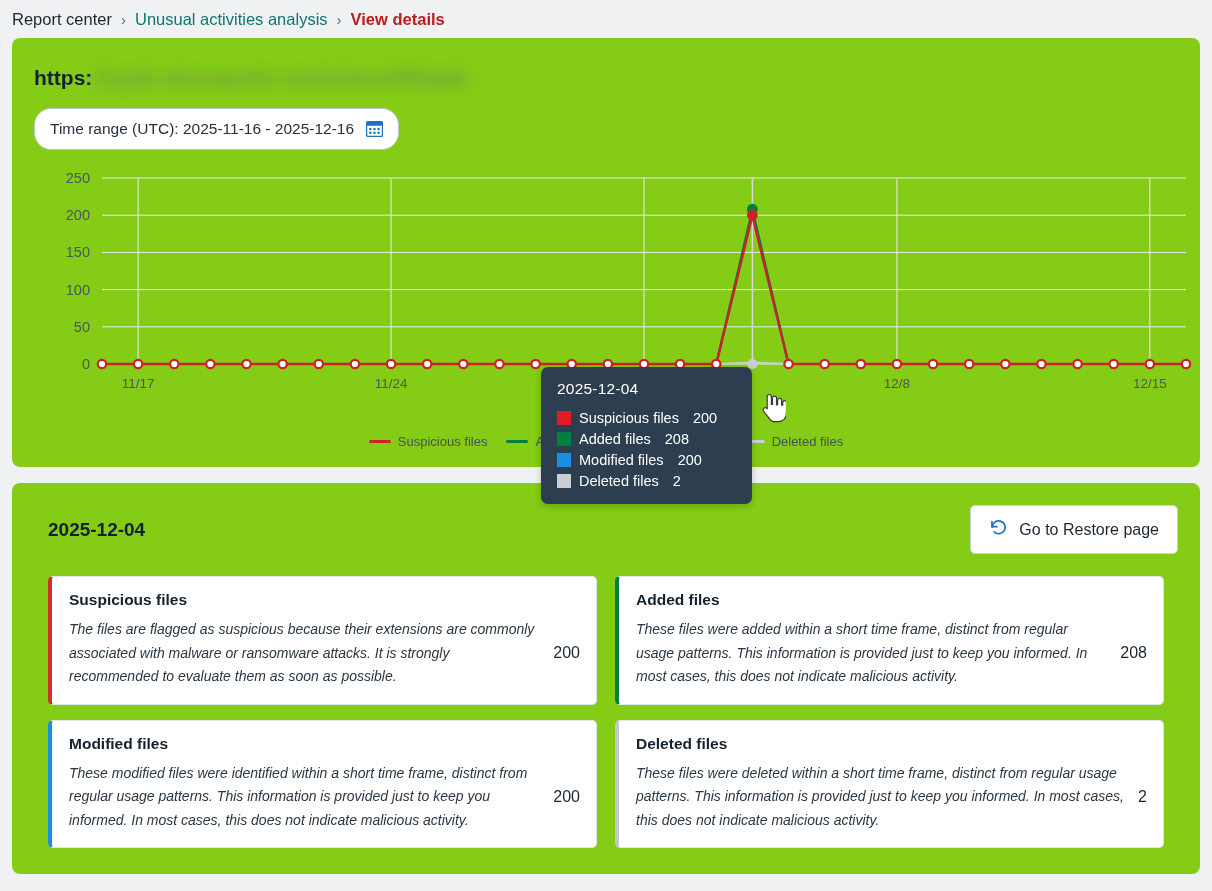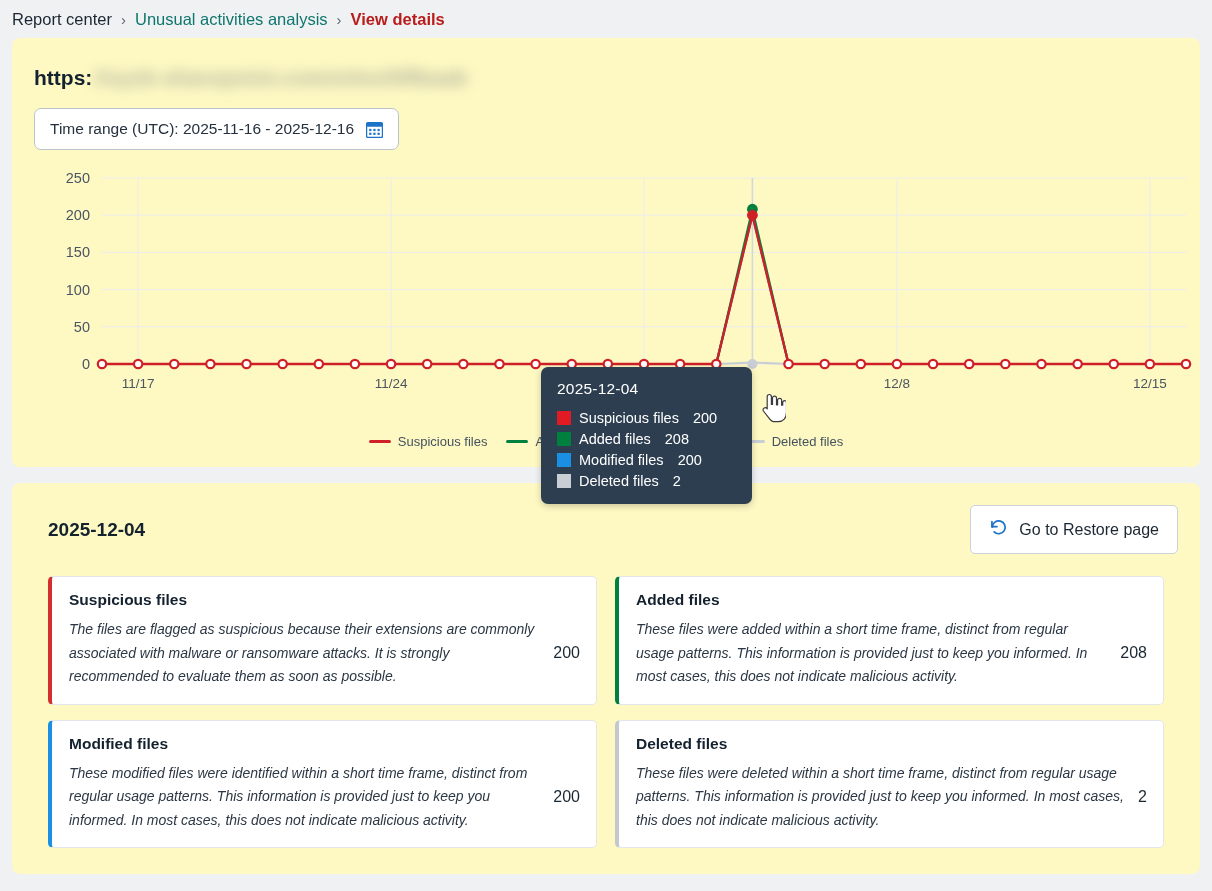--- a/index.html
+++ b/index.html
@@ -26,21 +26,21 @@
   .bc-item { color: #1b2733; }
   .bc-link {
     color: #0f766e;
     cursor: pointer;
   }
   .bc-current { font-weight: bold; color: #b91c1c; }
   .bc-sep { color: #5a6672; font-size: 15px; }
 
   
   .card {
-    background: #fef9c3;
+    background: #84cc16;
     border-radius: 8px;
     margin: 0 12px 16px 12px;
   }
 
   
   #chart-card { padding: 24px 22px 18px 22px; }
 
   .url-row {
     display: flex;
     align-items: center;
@@ -54,24 +54,24 @@
     margin-left: 2px;
     color: rgba(90,102,114,.55);
     filter: blur(7px);
     font-weight: bold;
     letter-spacing: .5px;
     user-select: none;
   }
 
   .timerange-btn {
     display: inline-flex;
-    align-items: flex-end;
+    align-items: flex-start;
     gap: 12px;
     border: 1px solid #bcc3cb;
-    border-radius: 7px;
+    border-radius: 17px;
     background: #fff;
     padding: 11px 15px;
     font-size: 15.5px;
     color: #25313e;
     cursor: pointer;
   }
   .cal-icon { display: inline-flex; align-items: center; }
 
   
   .chart-wrap {

